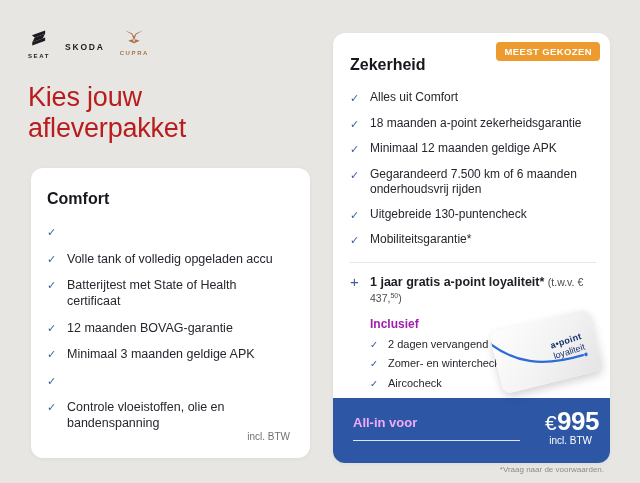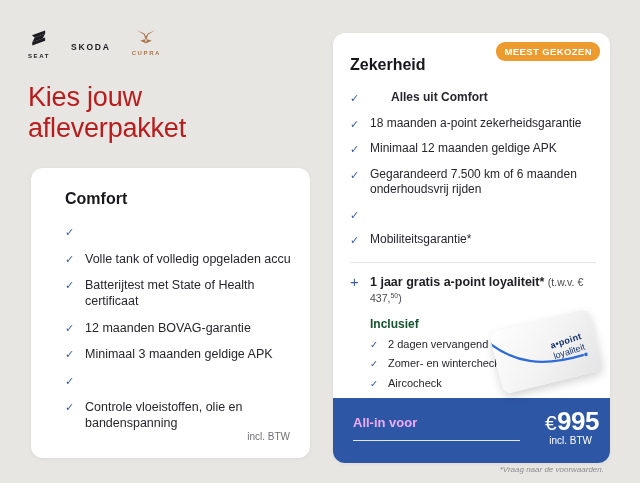--- a/index.html
+++ b/index.html
@@ -1,66 +1,66 @@
 <!DOCTYPE html>
 <html><head>
 <meta charset="utf-8">
 <style>
   * { margin:0; padding:0; box-sizing:border-box; }
   html,body { width:640px; height:483px; }
   body { font-family:"Liberation Sans", sans-serif; background:#e8e6e2; overflow:hidden; }
   .canvas { position:relative; width:640px; height:483px; }
 
   
-  .brands { position:absolute; left:28px; top:29px; display:flex; align-items:flex-start; gap:21px; }
+  .brands { position:absolute; left:28px; top:29px; display:flex; align-items:flex-start; gap:15px; }
   .brand { display:flex; flex-direction:column; align-items:center; gap:2px; }
   .brand-label { font-size:6px; font-weight:700; letter-spacing:1.6px; color:#1c1c20; }
   .cupra-label { color:#a9744a; }
   .skoda-text { font-size:8.5px; font-weight:700; letter-spacing:1.8px; color:#1c1c20; margin-top:13px; }
 
   
   .heading { position:absolute; left:28px; top:82px; width:230px; font-size:27px; line-height:1.16;
              font-weight:400; color:#b91c1c; letter-spacing:-0.2px; }
 
   
   .card { position:absolute; background:#ffffff; border-radius:12px; box-shadow:0 1px 4px rgba(0,0,0,0.05); }
   .card h2 { font-size:16px; font-weight:700; color:#17171d; }
 
   ul.checklist { list-style:none; }
   ul.checklist li { display:flex; gap:8px; align-items:flex-start; }
   .check { color:#3d5c9f; font-size:11px; line-height:1.5; flex:0 0 12px; }
   .li-text { color:#26262e; }
 
   
-  .comfort { left:31px; top:168px; width:279px; height:290px; padding:22px 18px 0 34px; }
+  .comfort { left:31px; top:168px; width:279px; height:290px; padding:22px 18px 0 16px; }
   .comfort h2 { margin-bottom:16px; }
   .comfort ul.checklist { display:flex; flex-direction:column; gap:10px; }
   .comfort .li-text { font-size:12.5px; line-height:1.3; max-width:218px; }
   .price { position:absolute; right:20px; bottom:16px; text-align:right; }
   .price .amount { font-size:27px; font-weight:700; color:#17171d; letter-spacing:-0.5px; }
   .price .cur { font-weight:400; font-size:22px; margin-right:1px; color:#2a2a31; }
   .price .note { font-size:10px; color:#6f6f76; margin-top:1px; }
 
   
   .zekerheid { left:333px; top:33px; width:277px; height:430px; padding:23px 14px 0 17px; }
   .badge { position:absolute; top:9px; right:10px; background:#ed9b2e; color:#ffffff; font-size:9.5px;
-           font-weight:700; letter-spacing:0.4px; padding:4px 8px; border-radius:9px; }
+           font-weight:700; letter-spacing:0.4px; padding:4px 8px; border-radius:4px; }
   .zekerheid h2 { margin-bottom:16px; }
   .zekerheid ul.checklist { display:flex; flex-direction:column; gap:9px; }
   .zekerheid .li-text { font-size:12px; line-height:1.3; max-width:228px; }
-  .li-bold .li-text { font-weight:700;margin-left:21px; }
+  .li-bold .li-text { font-weight:400; }
   .divider { border:none; border-top:1px solid #e7e7ea; margin:13px 0 11px 0; }
   .bonus { display:flex; gap:8px; align-items:flex-start; }
   .plus { color:#3d5c9f; font-size:15px; font-weight:400; line-height:1.1; flex:0 0 12px; }
   .bonus-text { font-size:12.5px; color:#1d1d24; line-height:1.3; }
   .bonus-label { font-weight:700; }
   .twv { font-size:10.5px; color:#4b4b53; }
   .twv sup { font-size:7px; }
   .inclusief { margin:11px 0 0 20px; }
-  .inc-title { color:#14532d; font-size:12px; font-weight:700; margin-bottom:7px; }
+  .inc-title { color:#a21caf; font-size:12px; font-weight:700; margin-bottom:7px; }
   .inclusief ul.checklist { display:flex; flex-direction:column; gap:5px; max-width:170px; }
   .inclusief .check { font-size:9.5px; flex-basis:10px; }
   .inclusief .li-text { font-size:11px; line-height:1.25; }
 
   
   .loyalty-card { position:absolute; right:13px; top:287px; width:102px; height:63px;
                   background:linear-gradient(135deg,#fefefe 0%,#f2f2f2 55%,#e4e4e6 100%);
                   border-radius:8px; transform:rotate(-14deg); box-shadow:0 4px 10px rgba(0,0,0,0.18);
                   z-index:3; overflow:hidden; }
   .loyalty-card svg { position:absolute; left:0; top:0; }
@@ -70,21 +70,21 @@
 
   
   .zk-footer { position:absolute; left:0; right:0; bottom:0; height:65px; background:#2d56a5;
                border-radius:0 0 12px 12px; z-index:2; }
   .allin { position:absolute; left:20px; top:17px; color:#f0abfc; font-size:13px; font-weight:700; }
   .fprice { position:absolute; right:11px; top:8px; color:#ffffff; font-size:26px; font-weight:700; letter-spacing:-0.5px; }
   .fprice .cur { font-weight:400; font-size:21px; margin-right:1px; }
   .fnote { position:absolute; right:18px; top:37px; color:#ffffff; font-size:10px; }
   .fline { position:absolute; left:20px; right:90px; top:42px; height:1px; background:rgba(255,255,255,0.85); }
 
-  .disclaimer { position:absolute; right:36px; top:465px; font-size:8px; color:#8b8b90;font-style:italic; }
+  .disclaimer { position:absolute; right:36px; top:465px; font-size:8px; color:#8b8b90; }
 </style>
 </head>
 <body>
 
 <div class="canvas">
 
   <header class="brands">
     <div class="brand">
       <span>
         <svg width="17" height="18" viewBox="0 0 18 18" fill="#1c1c20">
@@ -161,20 +161,21 @@
       <li>
           <span class="check">✓</span>
           <span class="li-text">Minimaal 12 maanden geldige APK</span>
         </li>
       <li>
           <span class="check">✓</span>
           <span class="li-text">Gegarandeerd 7.500 km of 6 maanden onderhoudsvrij rijden</span>
         </li>
       <li>
           <span class="check">✓</span>
+          <span class="li-text">Uitgebreide 130-puntencheck</span>
         </li>
       <li>
           <span class="check">✓</span>
           <span class="li-text">Mobiliteitsgarantie*</span>
         </li>
     </ul>
     <hr class="divider">
     <div class="bonus">
       <span class="plus">+</span>
       <div class="bonus-text">

